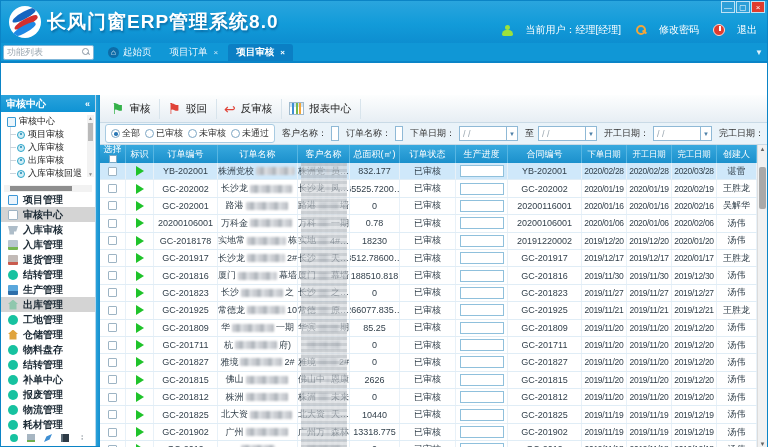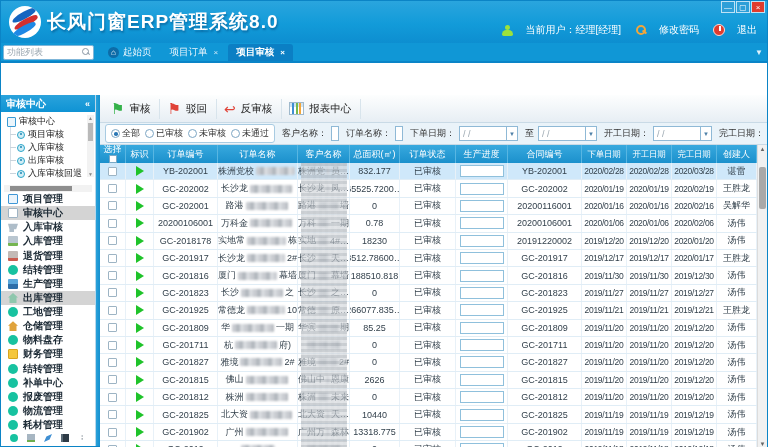--- a/index.html
+++ b/index.html
@@ -307,24 +307,20 @@
             <span class="mi-icon mi-dot"></span>
             <span>工地管理</span>
           </div>
           <div class="menu-item">
             <span class="mi-icon mi-home"></span>
             <span>仓储管理</span>
           </div>
           <div class="menu-item">
             <span class="mi-icon mi-dot"></span>
             <span>物料盘存</span>
-          </div>
-          <div class="menu-item">
-            <span class="mi-icon mi-folder"></span>
-            <span>财务管理</span>
           </div>
           <div class="menu-item">
             <span class="mi-icon mi-dot"></span>
             <span>结转管理</span>
           </div>
           <div class="menu-item">
             <span class="mi-icon mi-dot"></span>
             <span>补单中心</span>
           </div>
           <div class="menu-item">

